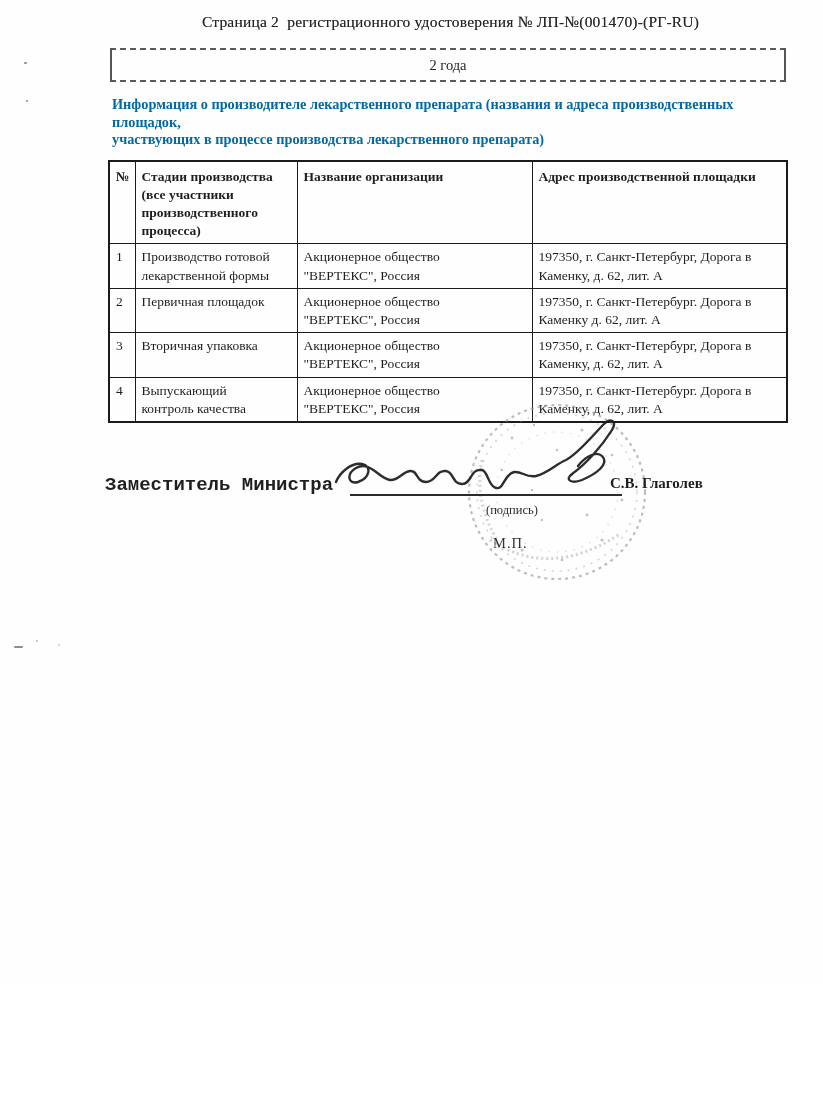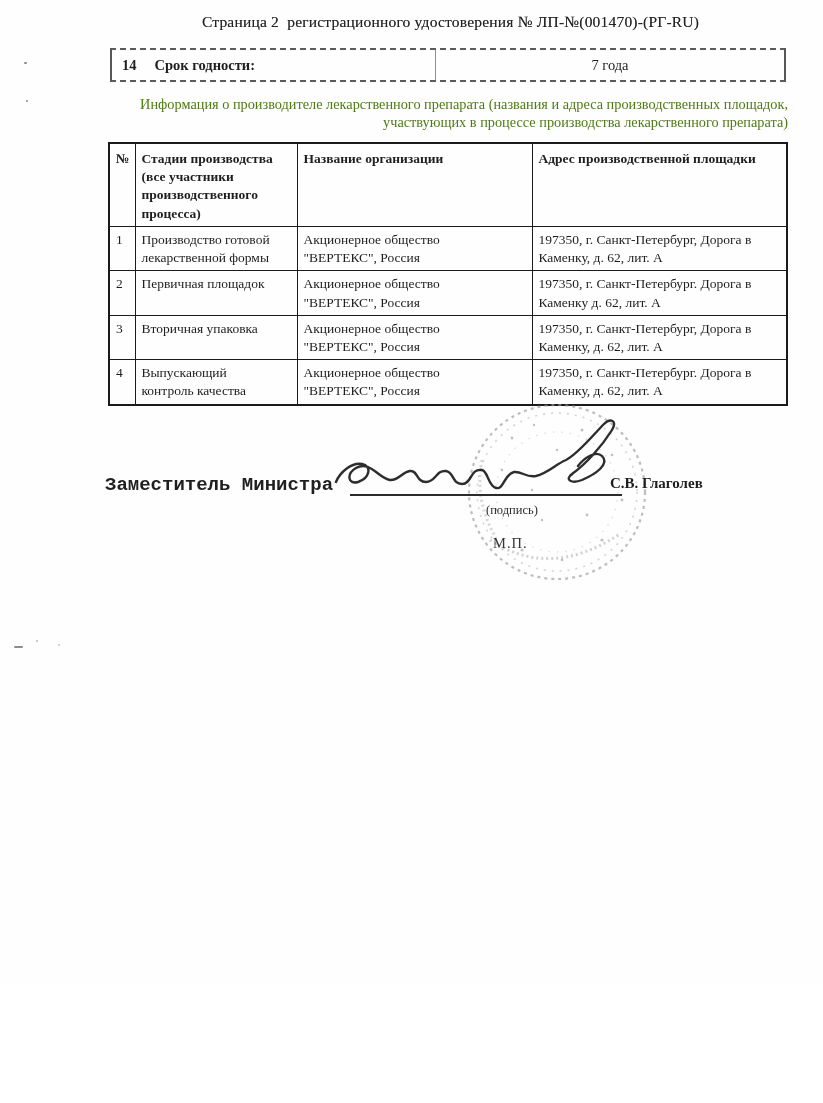--- a/index.html
+++ b/index.html
@@ -57,25 +57,26 @@
     display: flex;
     align-items: center;
     justify-content: center;
     font-size: 14.5px;
   }
 
   
   .info-heading {
     margin: 14px 0 0 112px;
     width: 676px;
-    text-align: right;
+    text-align: left;
     font-size: 14.3px;
     line-height: 17.5px;
     white-space: pre-line;
-    color: #4d7c0f;
+    color: #0369a1;
+    font-weight: bold;
   }
 
   
   table.prod-table {
     margin: 11px 0 0 108px;
     border-collapse: collapse;
     border: 2px solid #1b1b1b;
     table-layout: fixed;
     width: 678px;
     font-size: 13.5px;
@@ -139,26 +140,22 @@
   .speck { position: absolute; background: #8d8d8d; border-radius: 1px; }
 </style>
 </head>
 <body>
 
 <div class="page">
 
   <div class="page-header">Страница 2  регистрационного удостоверения № ЛП-№(001470)-(РГ-RU)</div>
 
   <div class="shelf-box">
-    <div class="shelf-left">
-      <span class="shelf-num">14</span>
-      <span class="shelf-label">Срок годности:</span>
-    </div>
     <div class="shelf-right">
-      <span>7 года</span>
+      <span>2 года</span>
     </div>
   </div>
 
   <div class="info-heading">Информация о производителе лекарственного препарата (названия и адреса производственных площадок,
 участвующих в процессе производства лекарственного препарата)</div>
 
   <table class="prod-table">
     <colgroup>
       <col style="width:26px">
       <col style="width:162px">

